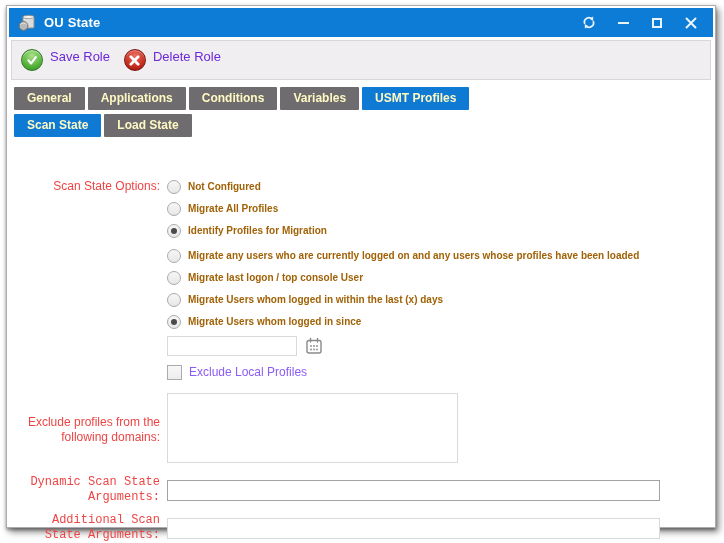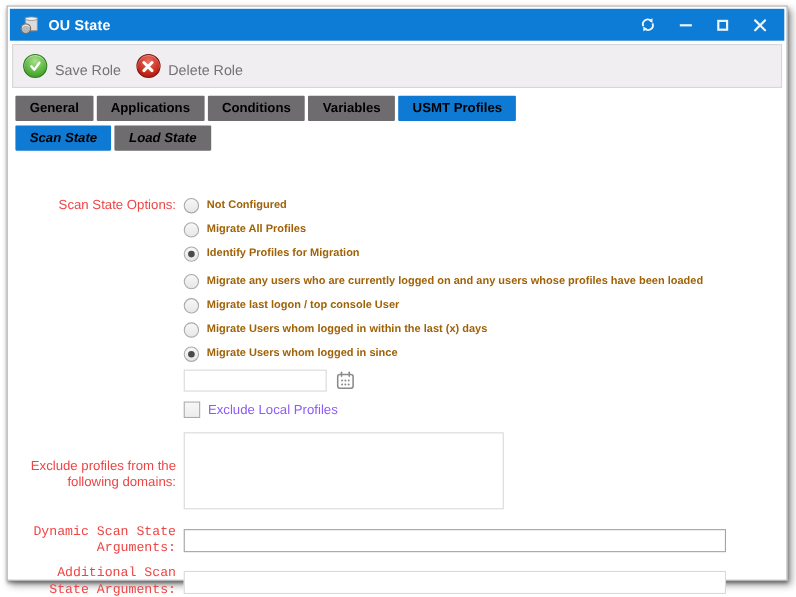--- a/index.html
+++ b/index.html
@@ -17,31 +17,31 @@
   .win-icon { width:18px; height:18px; flex:0 0 auto; }
   .title { color:#fff; font-weight:bold; font-size:13px; margin-left:8px; letter-spacing:.2px; }
   .win-controls { margin-left:auto; display:flex; align-items:center; gap:20px; padding-right:6px; }
   .win-btn { width:14px; height:14px; display:flex; align-items:center; justify-content:center; cursor:default; }
   .min-glyph { width:11px; height:2px; background:#eaf4fd; }
   .max-glyph { width:10px; height:10px; border:2px solid #eaf4fd; }
 
   
   .toolbar { margin:3px 2px 0 2px; height:40px; background:#f0eef1; border:1px solid #d9d6d9;
              display:flex; align-items:center; padding:0 9px; gap:14px; }
-  .tool-btn { display:flex; align-items:flex-end; gap:7px; color:#737373; font-size:13px; cursor:default; }
+  .tool-btn { display:flex; align-items:flex-start; gap:7px; color:#6d28d9; font-size:13px; cursor:default; }
   .circle { width:22px; height:22px; border-radius:50%; display:flex; align-items:center; justify-content:center; }
   .circle.green { background:radial-gradient(circle at 50% 28%, #a9e18b, #55b13a 62%, #2f8c22);
                   border:1px solid #2d7a20; box-shadow:inset 0 1px 1px rgba(255,255,255,.55); }
   .circle.red   { background:radial-gradient(circle at 50% 28%, #ea6f63, #c62c1d 62%, #8f1210);
                   border:1px solid #7c1410; box-shadow:inset 0 1px 1px rgba(255,255,255,.4); }
 
   
   .tabs { display:flex; gap:3px; margin:7px 4px 0 5px; }
-  .subtabs { display:flex; gap:3px; margin:4px 4px 0 5px;font-style:italic; }
-  .tab { height:23px; line-height:23px; padding:0 13px; background:#6e6c6e; color:#000000;
+  .subtabs { display:flex; gap:3px; margin:4px 4px 0 5px; }
+  .tab { height:23px; line-height:23px; padding:0 13px; background:#6e6c6e; color:#fef9c3;
          font-size:12px; font-weight:600; border-radius:1px; white-space:nowrap; cursor:default; }
   .tab.active { background:#0e7ad3; }
 
   
   .form { margin-top:42px; }
   .row { display:flex; align-items:flex-start; }
   .label-cell { width:158px; flex:0 0 158px; text-align:right; padding-right:7px;
                 font-size:12px; color:#ef4444; line-height:15px; }
   .control-cell { flex:1; min-width:0; }
 

